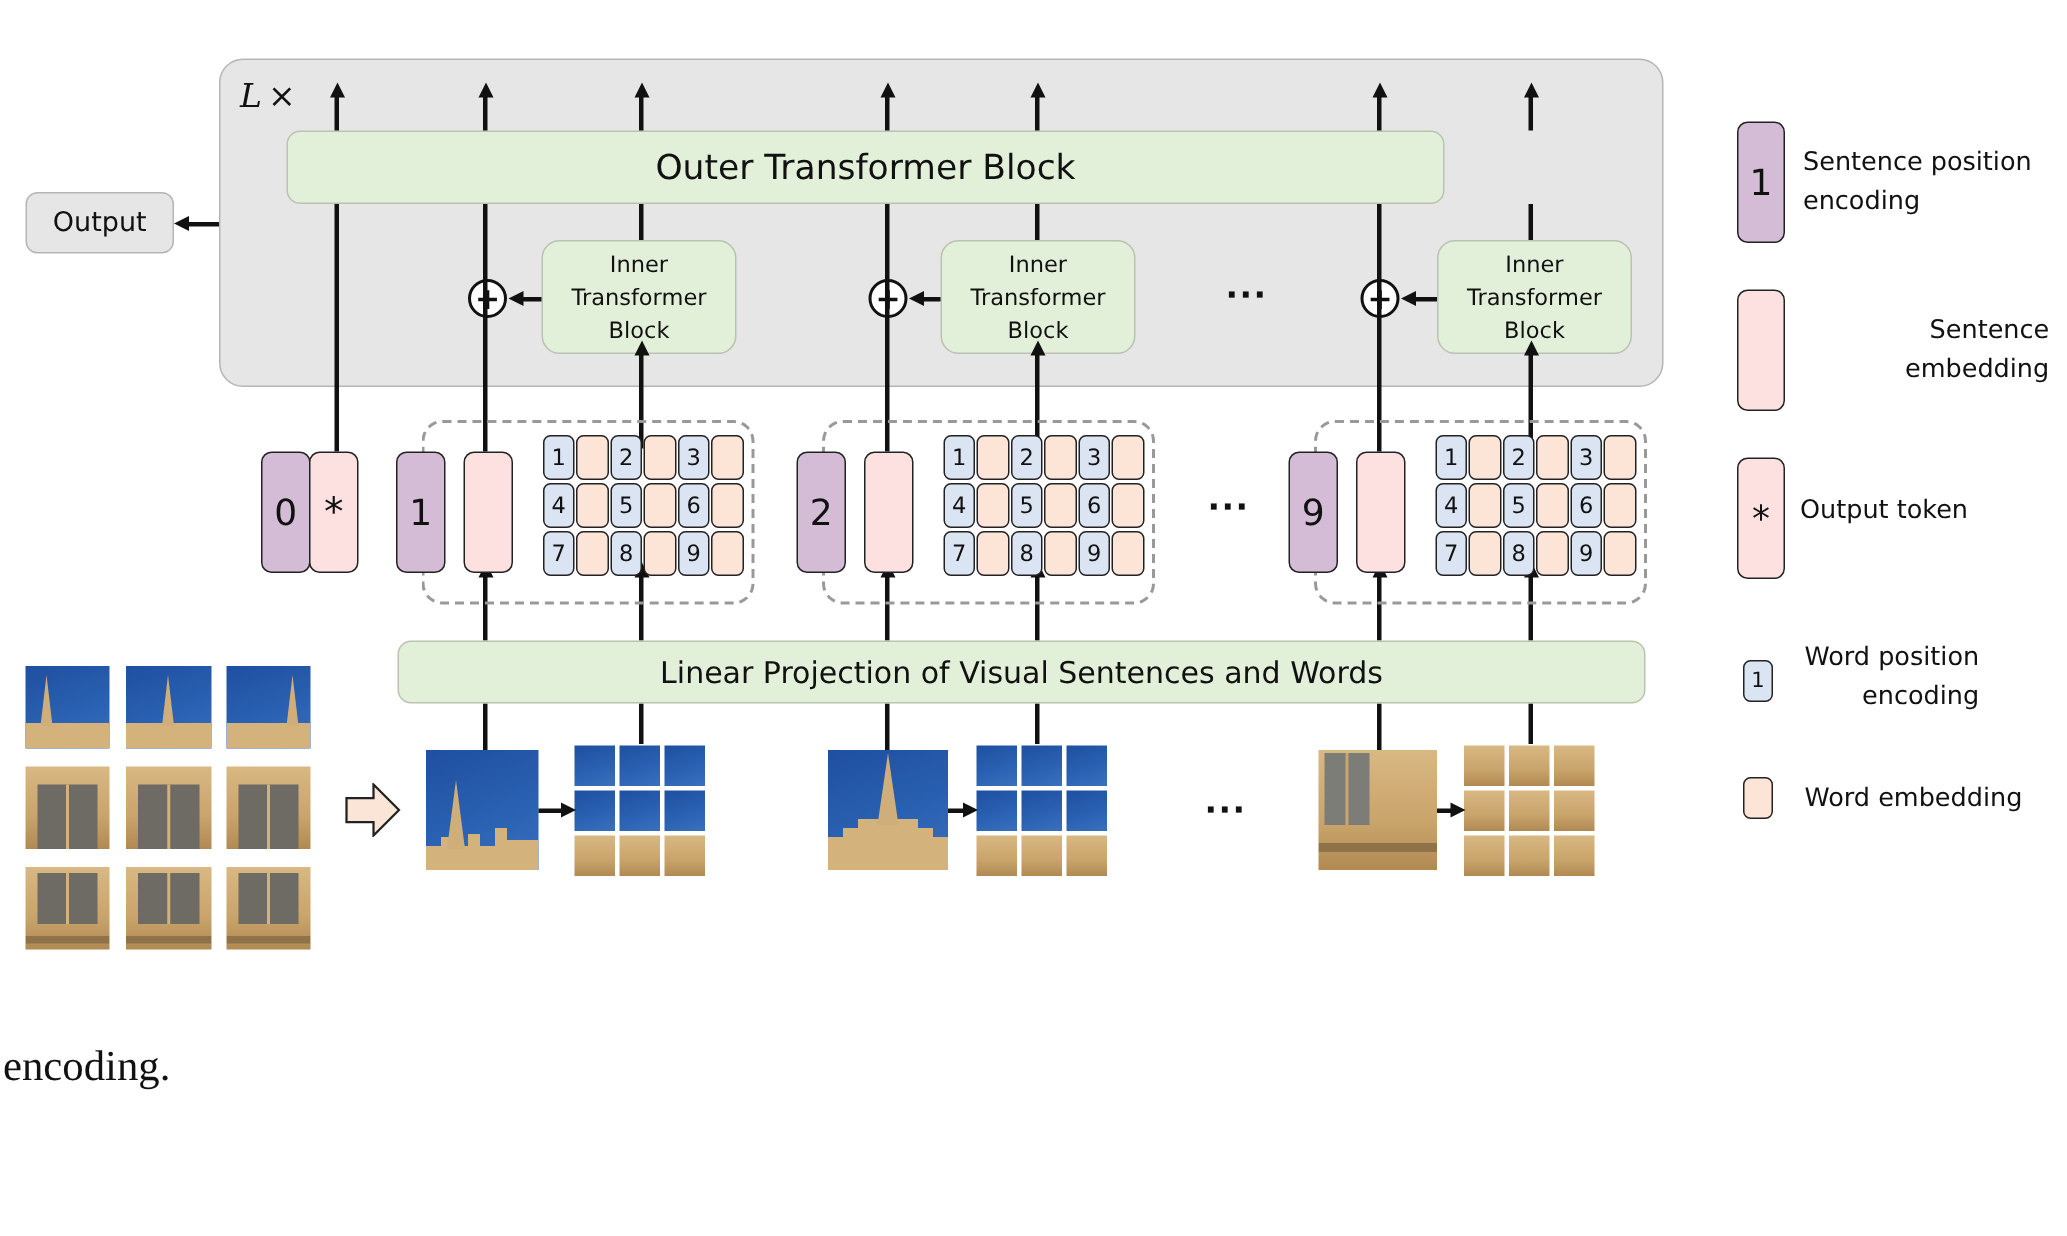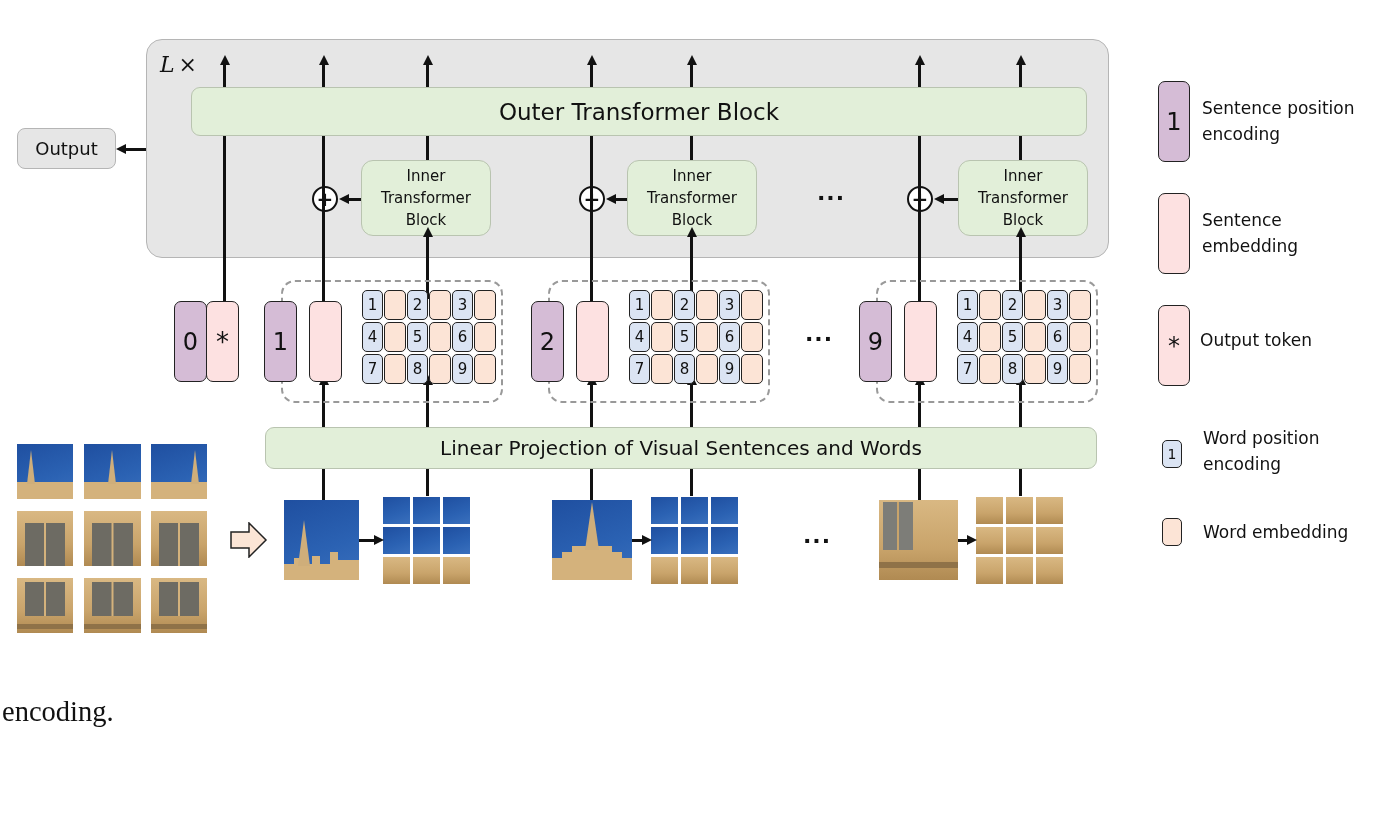--- a/index.html
+++ b/index.html
@@ -2,21 +2,21 @@
 <html><head>
 <meta charset="utf-8">
 <style>
   html,body{margin:0;padding:0;background:#fff;}
   body{width:1378px;height:824px;position:relative;overflow:hidden;font-family:"DejaVu Sans",sans-serif;}
   .abs{position:absolute;box-sizing:border-box;}
   .outer-panel{left:146px;top:39px;width:963px;height:219px;background:#e6e6e6;border:1.5px solid #b5b5b5;border-radius:16px;}
   .lx{left:160px;top:52px;font-family:"DejaVu Serif",serif;font-style:italic;font-size:22px;color:#111;}
   .lx .times{font-style:normal;margin-left:4px;}
   .green{background:#e2efd9;border:1.5px solid #b9c4b0;border-radius:9px;color:#111;display:flex;align-items:center;justify-content:center;text-align:center;}
-  .outer-block{left:191px;top:87px;width:896px;height:49px;font-size:23px;}
+  .outer-block{left:191px;top:87px;width:772px;height:49px;font-size:23px;}
   .inner-block{width:130px;height:76px;top:160px;font-size:15px;line-height:22px;border-radius:12px;}
   .output-box{left:17px;top:128px;width:99px;height:41px;background:#e6e6e6;border:1.5px solid #b5b5b5;border-radius:8px;font-size:18px;display:flex;align-items:center;justify-content:center;color:#111;}
   .plus{width:26px;height:26px;border-radius:50%;border:2px solid #111;background:#fff;font-size:20px;line-height:20px;display:flex;align-items:center;justify-content:center;font-weight:bold;color:#111;}
   .vline{background:#111;width:2.5px;}
   .hline{background:#111;height:2.5px;}
   .arrow-up{width:0;height:0;border-left:5px solid transparent;border-right:5px solid transparent;border-bottom:10px solid #111;}
   .arrow-left{width:0;height:0;border-top:5px solid transparent;border-bottom:5px solid transparent;border-right:10px solid #111;}
   .arrow-right{width:0;height:0;border-top:5px solid transparent;border-bottom:5px solid transparent;border-left:10px solid #111;}
   .pos-enc{width:33px;height:81px;background:#d5bcd6;border:1.5px solid #222;border-radius:7px;font-size:24px;display:flex;align-items:center;justify-content:center;color:#111;}
   .sent-emb{width:33px;height:81px;background:#fde1e1;border:1.5px solid #222;border-radius:7px;font-size:26px;display:flex;align-items:center;justify-content:center;color:#111;}
@@ -393,36 +393,36 @@
 
 <div class="abs pos-enc" style="left:1158px;top:81px;width:32px;height:81px;">
     <span>1</span>
   </div>
 <div class="abs legend-text" style="left:1202px;top:95px;">
     <div>Sentence position</div>
     <div>encoding</div>
   </div>
 
 <div class="abs sent-emb" style="left:1158px;top:193px;width:32px;height:81px;"></div>
-<div class="abs legend-text" style="left:1202px;top:207px;">
+<div class="abs legend-text" style="left:1270px;top:207px;text-align:right;">
     <div>Sentence</div>
     <div>embedding</div>
   </div>
 
 <div class="abs sent-emb" style="left:1158px;top:305px;width:32px;height:81px;font-size:24px;">
     <span>*</span>
   </div>
 <div class="abs legend-text" style="left:1200px;top:327px;">
     <div>Output token</div>
   </div>
 
 <div class="abs wpos" style="left:1162px;top:440px;width:20px;height:28px;font-size:14px;">
     <span>1</span>
   </div>
-<div class="abs legend-text" style="left:1203px;top:425px;">
+<div class="abs legend-text" style="left:1203px;top:425px;text-align:right;">
     <div>Word position</div>
     <div>encoding</div>
   </div>
 
 <div class="abs wemb" style="left:1162px;top:518px;width:20px;height:28px;margin:0;"></div>
 <div class="abs legend-text" style="left:1203px;top:519px;">
     <div>Word embedding</div>
   </div>
 
 <div class="abs caption">

